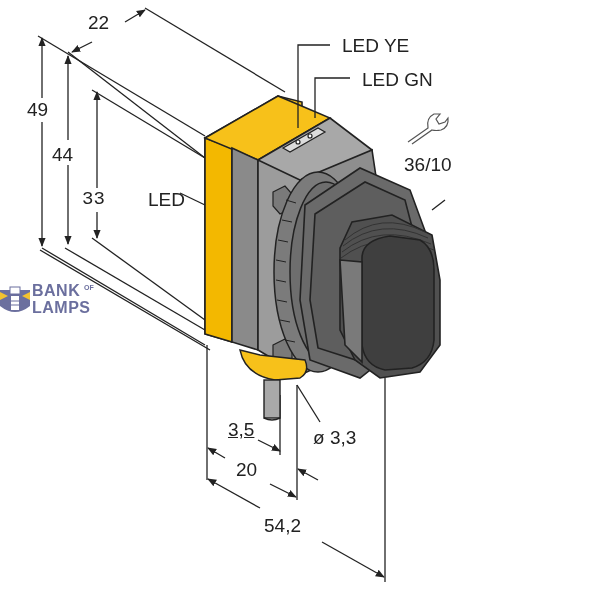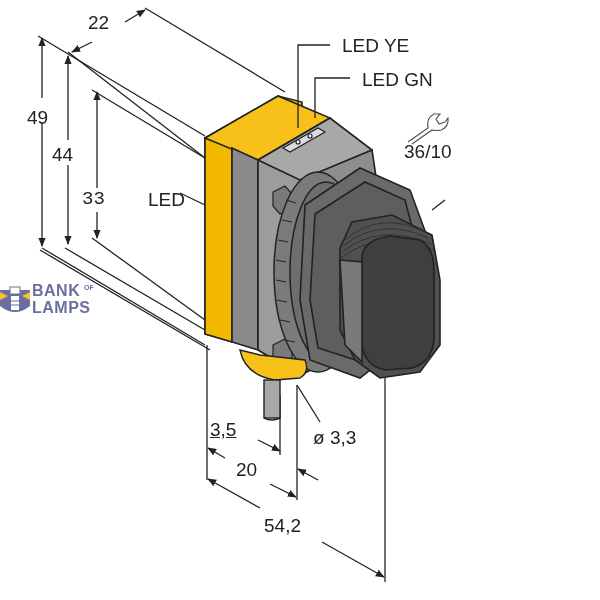--- a/index.html
+++ b/index.html
@@ -129,28 +129,28 @@
       <line x1="180" y1="193" x2="205" y2="205"></line>
       <line x1="432" y1="210" x2="445" y2="200"></line>
     </g>
 
     <g stroke="#555" stroke-width="1.2" fill="none">
       <path d="M408,142 L428,128 Q426,118 434,114 L440,114 L436,119 L439,124 L445,122 L448,118 Q449,127 441,130 Q436,131 432,130 L412,144"></path>
     </g>
   </svg>
 
   <span class="lbl" style="left:88px;top:13px;">22</span>
-  <span class="lbl" style="left:27px;top:100px;margin-top:8px;">49</span>
+  <span class="lbl" style="left:27px;top:100px;">49</span>
   <span class="lbl" style="left:52px;top:145px;text-align:right;">44</span>
   <span class="lbl" style="left:82px;top:190px;font-family:Liberation Mono, monospace;">33</span>
   <span class="lbl" style="left:124px;top:190px;margin-left:24px;">LED</span>
   <span class="lbl" style="left:342px;top:36px;">LED YE</span>
   <span class="lbl" style="left:362px;top:70px;">LED GN</span>
-  <span class="lbl" style="left:404px;top:142px;">36/10</span>
-  <span class="lbl" style="left:210px;top:420px;text-decoration:underline;">3,5</span>
+  <span class="lbl" style="left:404px;top:155px;">36/10</span>
+  <span class="lbl" style="left:228px;top:420px;text-decoration:underline;">3,5</span>
   <span class="lbl" style="left:313px;top:428px;">ø 3,3</span>
   <span class="lbl" style="left:236px;top:460px;">20</span>
   <span class="lbl" style="left:264px;top:516px;">54,2</span>
 
   <div class="logo">
     <svg width="30" height="34" viewBox="0 0 30 34" style="position:absolute;left:0;top:2px;">
       <path d="M0,6 L30,6 L30,22 Q15,34 0,22 Z" fill="#6b6f9e"></path>
       <path d="M0,8 L8,12 L0,16 Z" fill="#f2c230"></path>
       <path d="M30,8 L22,12 L30,16 Z" fill="#f2c230"></path>
       <rect x="11" y="12" width="8" height="14" fill="#ffffff"></rect>

